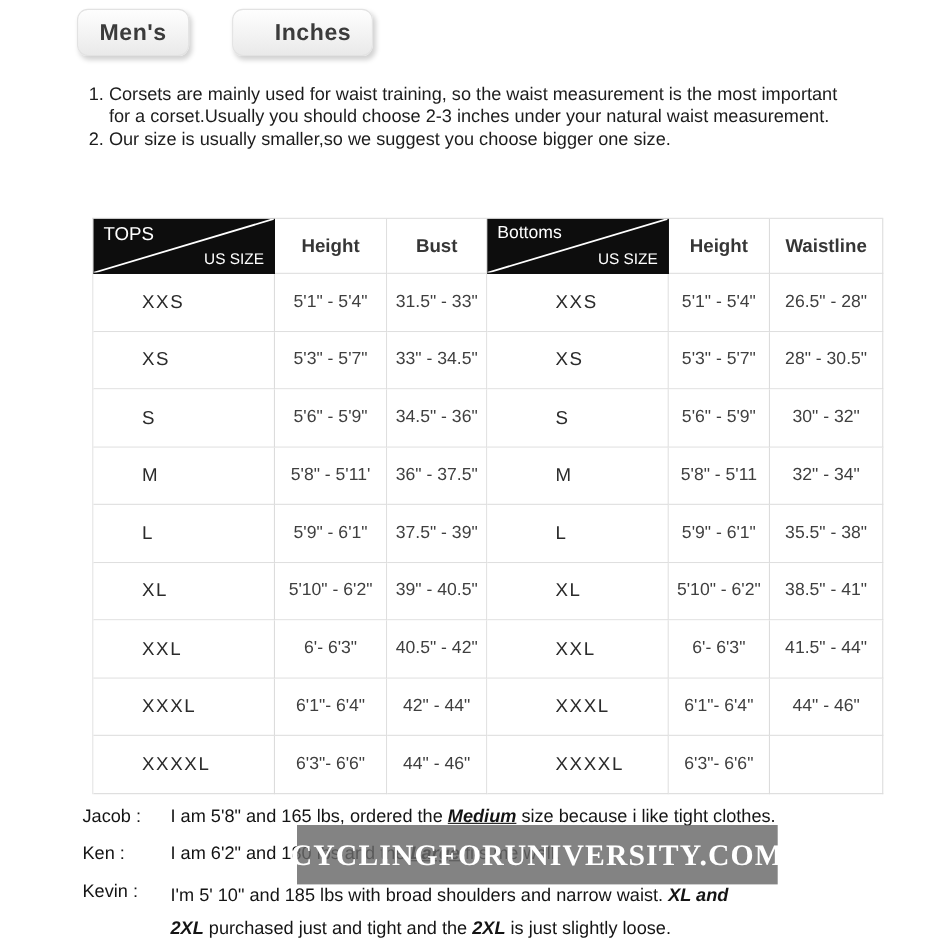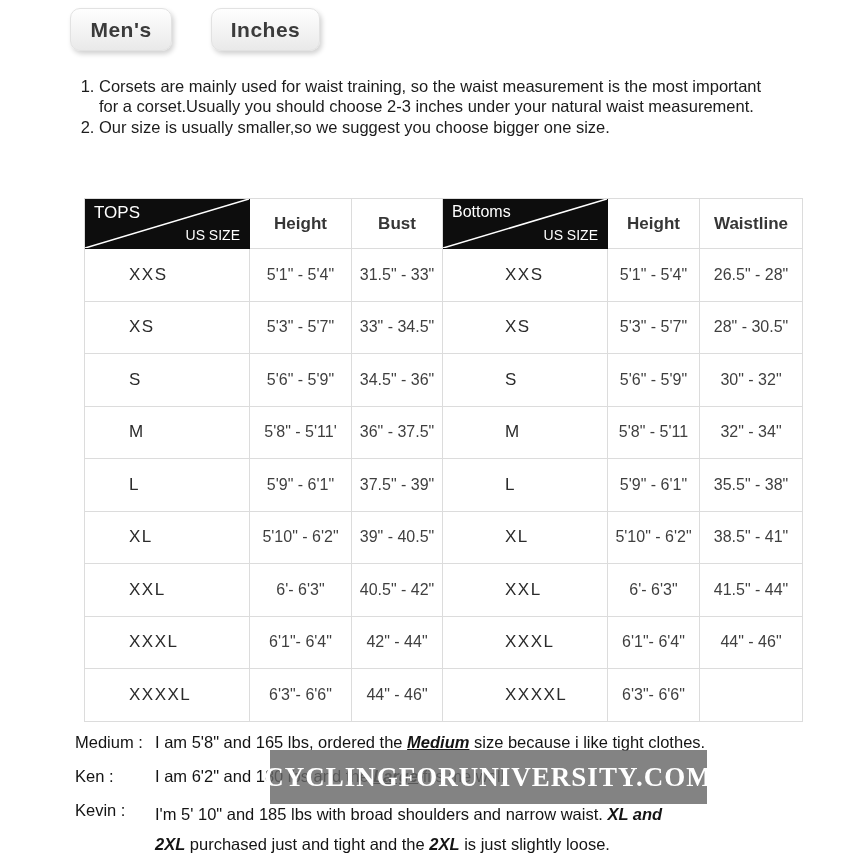--- a/index.html
+++ b/index.html
@@ -10,21 +10,21 @@
   
   .btn{
     position:absolute;top:8px;height:41px;border-radius:10px;
     background:linear-gradient(180deg,#fefefe 0%,#f3f3f3 55%,#e9e9e9 100%);
     border:1px solid #e2e2e2;
     box-shadow:2px 3px 5px rgba(0,0,0,0.18);
     display:flex;align-items:center;justify-content:center;
     font-weight:bold;font-size:21px;color:#3b3b3b;letter-spacing:.5px;
   }
   .btn-mens{left:70px;width:100px;}
-  .btn-inches{left:211px;width:107px;}
+  .btn-inches{left:211px;width:107px;padding-left:19px;}
 
   
   .notes{position:absolute;left:77px;top:76px;width:680px;margin:0;padding:0 0 0 22px;
     font-size:16.5px;line-height:20px;color:#1c1c1c;}
   .notes li{margin:0 0 1px 0;}
 
   
   .size-table{
     position:absolute;left:72px;top:198px;
     display:grid;
@@ -150,21 +150,21 @@
     <div class="cell size-tops">XXXXL</div>
     <div class="cell">6'3"- 6'6"</div>
     <div class="cell">44" - 46"</div>
     <div class="cell size-bottoms">XXXXL</div>
     <div class="cell">6'3"- 6'6"</div>
     <div class="cell"></div>
   </div>
 
 <div class="reviews">
     <div class="review">
-      <span class="rname">Medium :</span>
+      <span class="rname">Jacob :</span>
       <span class="rtext"><span class="">I am 5'8" and 165 lbs, ordered the </span><span class="b u">Medium</span><span class=""> size because i like tight clothes.</span></span>
     </div>
     <div class="review">
       <span class="rname">Ken :</span>
       <span class="rtext"><span class="">I am 6'2" and 180 lbs and the </span><span class="b u">Large</span><span class=""> fits me well.</span></span>
     </div>
     <div class="review">
       <span class="rname">Kevin :</span>
       <span class="rtext"><span class="">I'm 5' 10" and 185 lbs with broad shoulders and narrow waist. </span><span class="b ">XL and</span><br><span class="b ">2XL</span><span class=""> purchased just and tight and the </span><span class="b ">2XL</span><span class=""> is just slightly loose.</span></span>
     </div>

